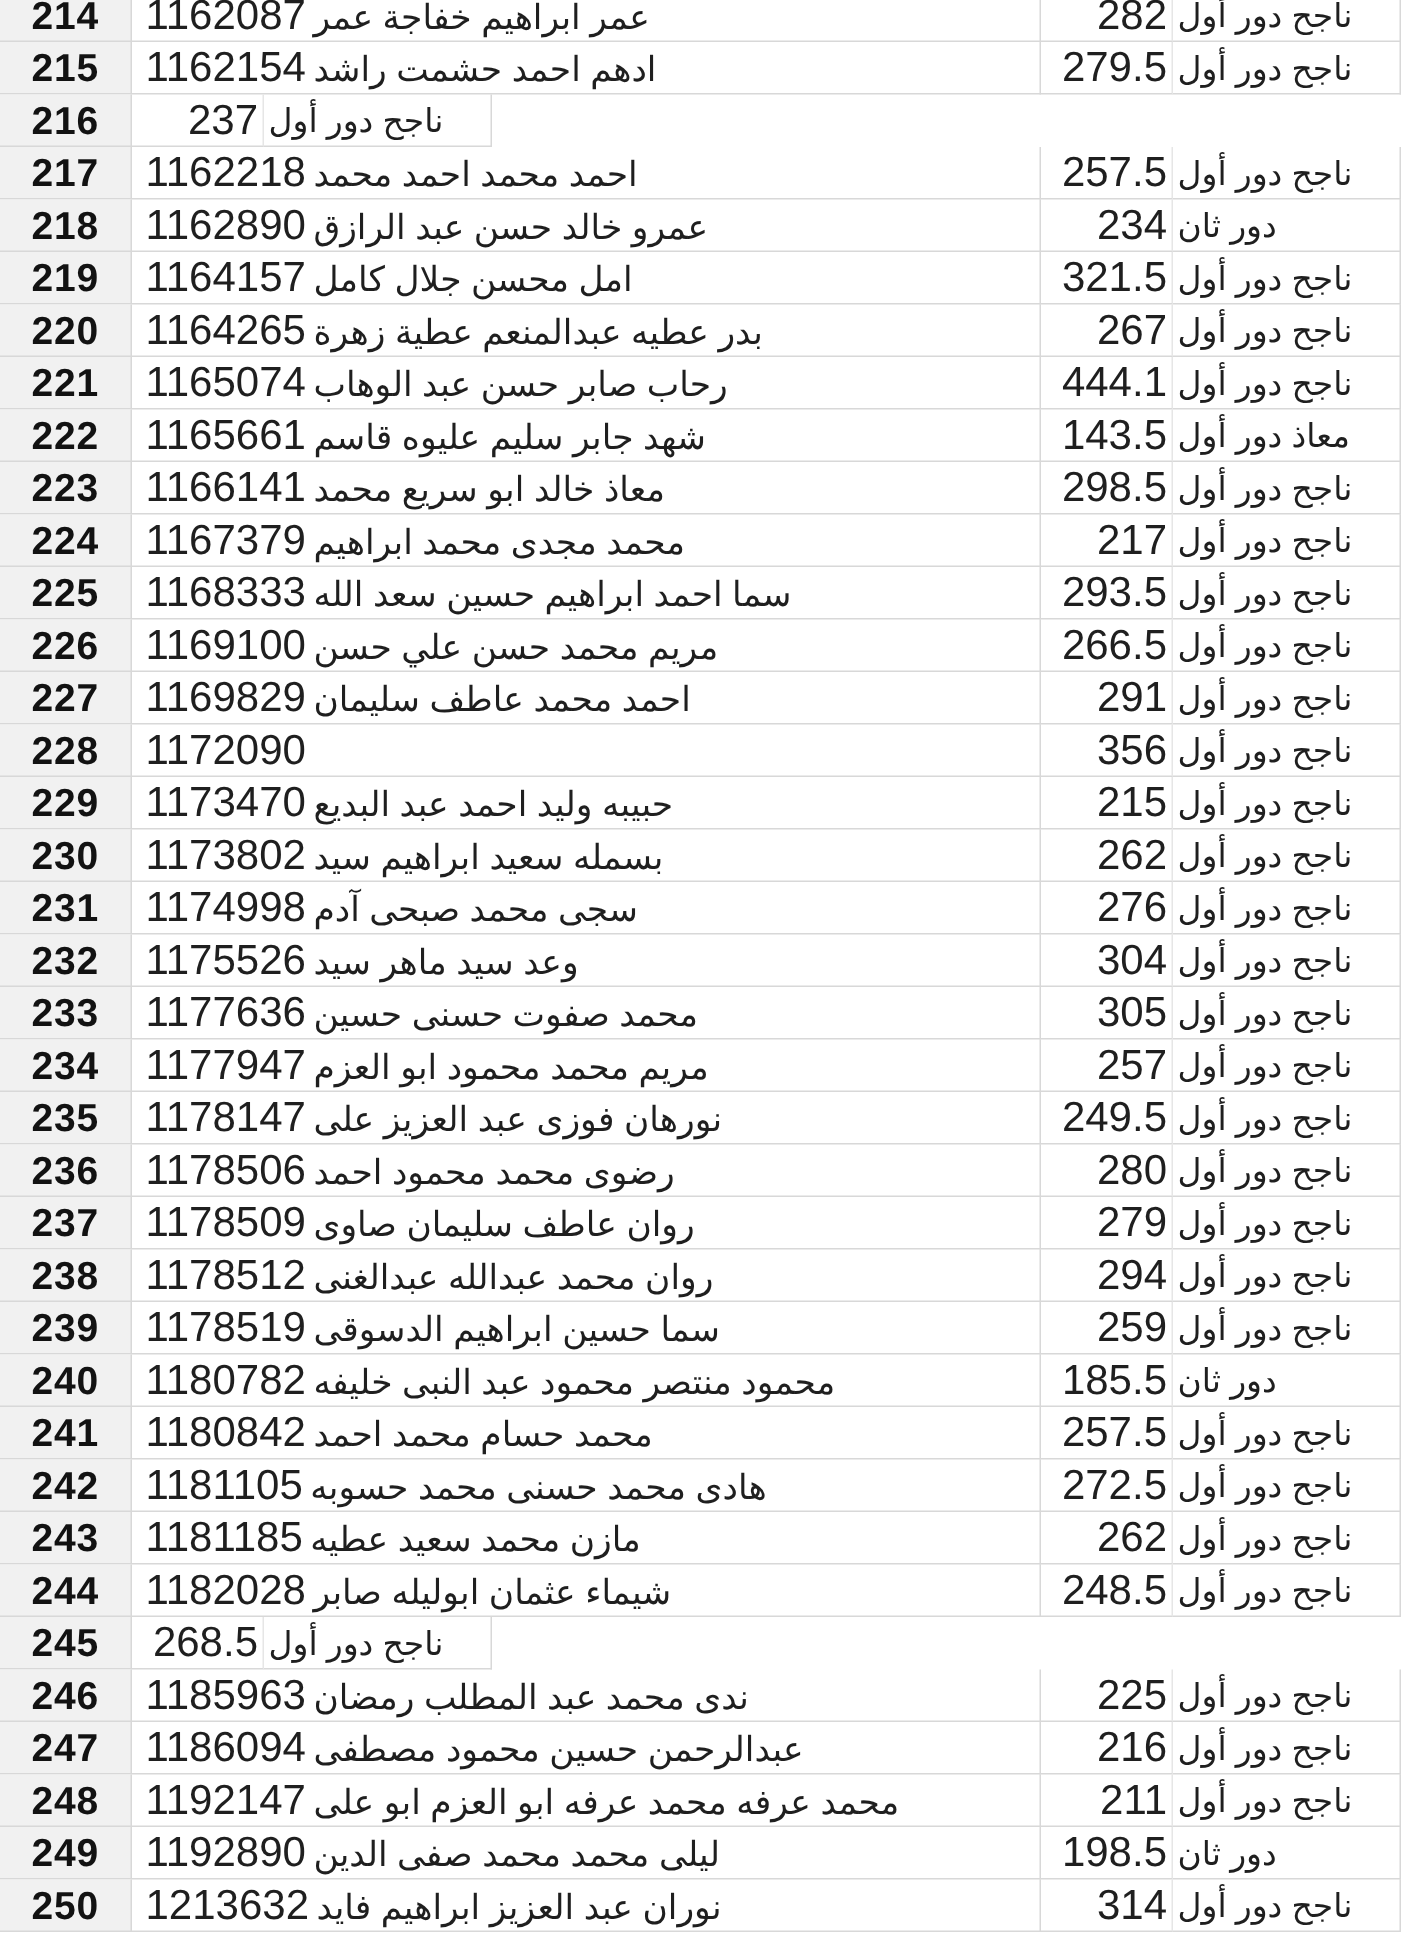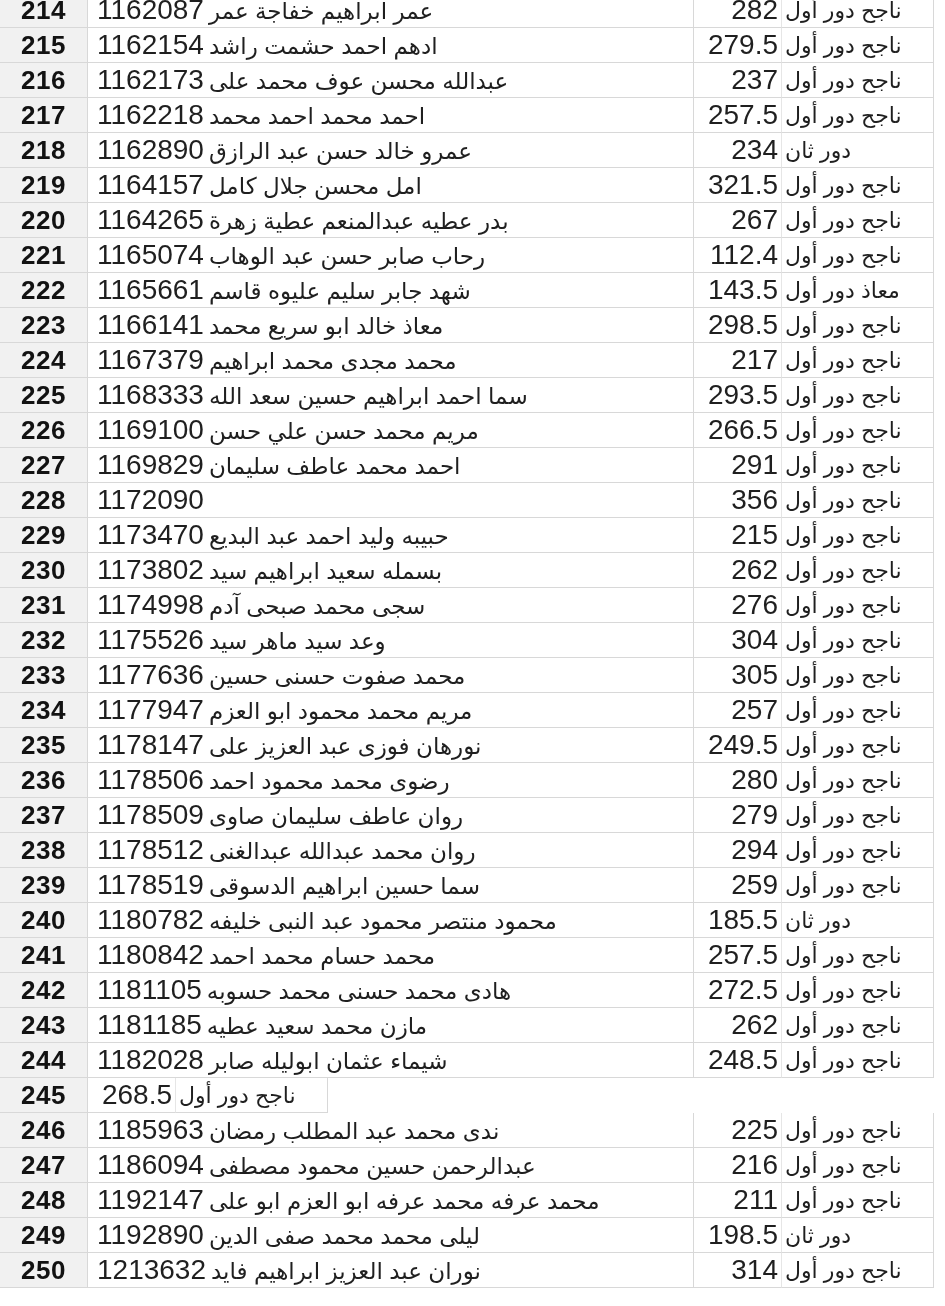--- a/index.html
+++ b/index.html
@@ -110,24 +110,20 @@
       <span class="seat">1162154</span>
       <span class="name">ادهم احمد حشمت راشد</span>
     </div>
     <div class="cell score">279.5</div>
     <div class="cell status">ناجح دور أول</div>
     <div class="cell edge"></div>
   </div>
 
   <div class="row">
     <div class="cell num">216</div>
-    <div class="cell main">
-      <span class="seat">1162173</span>
-      <span class="name">عبدالله محسن عوف محمد على</span>
-    </div>
     <div class="cell score">237</div>
     <div class="cell status">ناجح دور أول</div>
     <div class="cell edge"></div>
   </div>
 
   <div class="row">
     <div class="cell num">217</div>
     <div class="cell main">
       <span class="seat">1162218</span>
       <span class="name">احمد محمد احمد محمد</span>
@@ -169,21 +165,21 @@
     <div class="cell status">ناجح دور أول</div>
     <div class="cell edge"></div>
   </div>
 
   <div class="row">
     <div class="cell num">221</div>
     <div class="cell main">
       <span class="seat">1165074</span>
       <span class="name">رحاب صابر حسن عبد الوهاب</span>
     </div>
-    <div class="cell score">112.4</div>
+    <div class="cell score">444.1</div>
     <div class="cell status">ناجح دور أول</div>
     <div class="cell edge"></div>
   </div>
 
   <div class="row">
     <div class="cell num">222</div>
     <div class="cell main">
       <span class="seat">1165661</span>
       <span class="name">شهد جابر سليم عليوه قاسم</span>
     </div>

